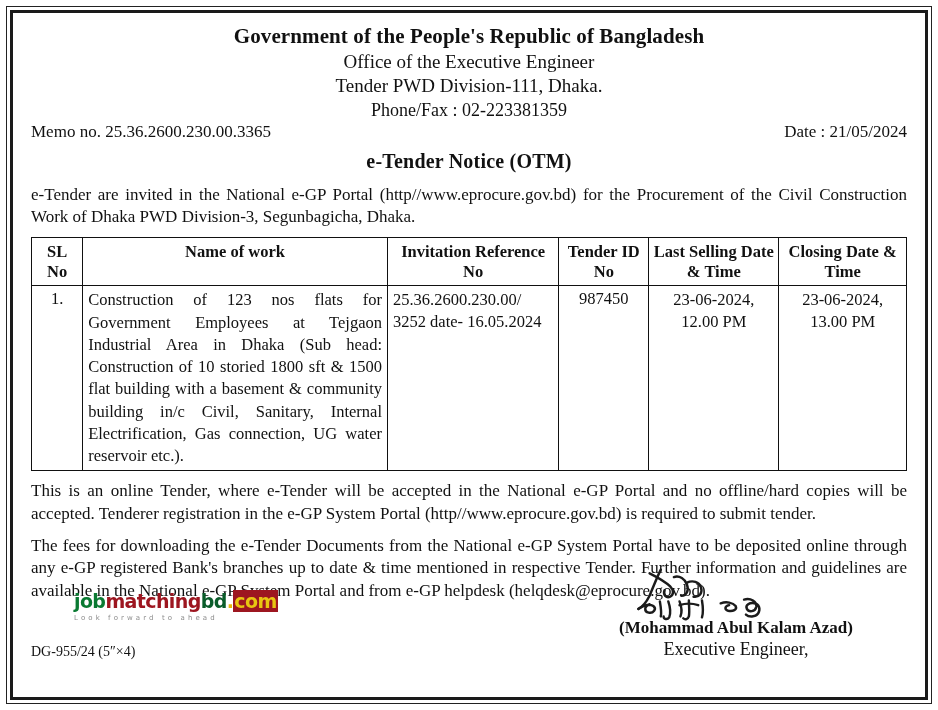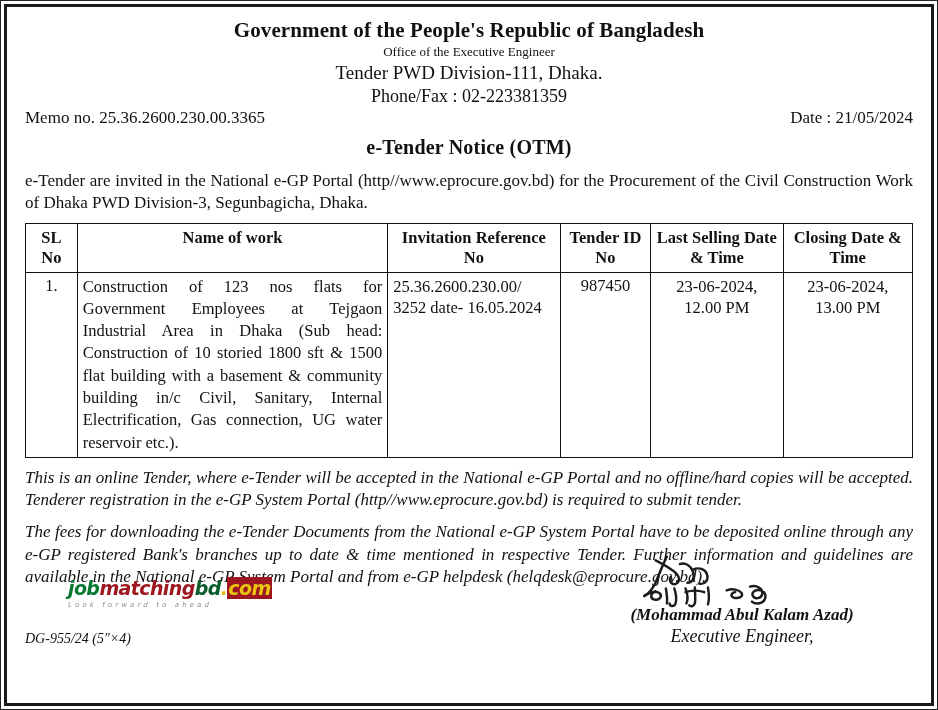--- a/index.html
+++ b/index.html
@@ -14,20 +14,21 @@
     color: #111111;
     overflow: hidden;
   }
 
   
   #notice-page {
     position: relative;
     box-sizing: border-box;
     width: 938px;
     height: 710px;
+    padding: 6px;
     background: #ffffff;
   }
   #notice-frame-outer {
     box-sizing: border-box;
     width: 100%;
     height: 100%;
     border: 1px solid #222;
     padding: 3px;
   }
   #notice-frame-inner {
@@ -42,21 +43,21 @@
   
   .hdr-line {
     text-align: center;
     line-height: 1.28;
   }
   #org-name {
     font-size: 21px;
     font-weight: bold;
     letter-spacing: .1px;
   }
-  #office-name { font-size: 13px; text-align: center; }
+  #office-name { font-size: 19px; text-align: center; }
   #division-name { font-size: 19px; }
   #phone-fax { font-size: 18px; }
 
   
   #memo-row {
     display: flex;
     justify-content: space-between;
     align-items: baseline;
     font-size: 17px;
   }
@@ -115,21 +116,20 @@
     padding-left: 7px;
     padding-right: 6px;
   }
   .inv-line { text-align: center; line-height: 1.3; }
   .inv-date { text-align: center; line-height: 1.3; }
   .stack-line { display: block; line-height: 1.3; }
 
   
   #footer-area {
     position: relative;
-    font-style: italic;
   }
 
   #signature-block {
     position: absolute;
     right: 6px;
     top: 84px;
     width: 330px;
     text-align: center;
   }
   #signature-mark {

